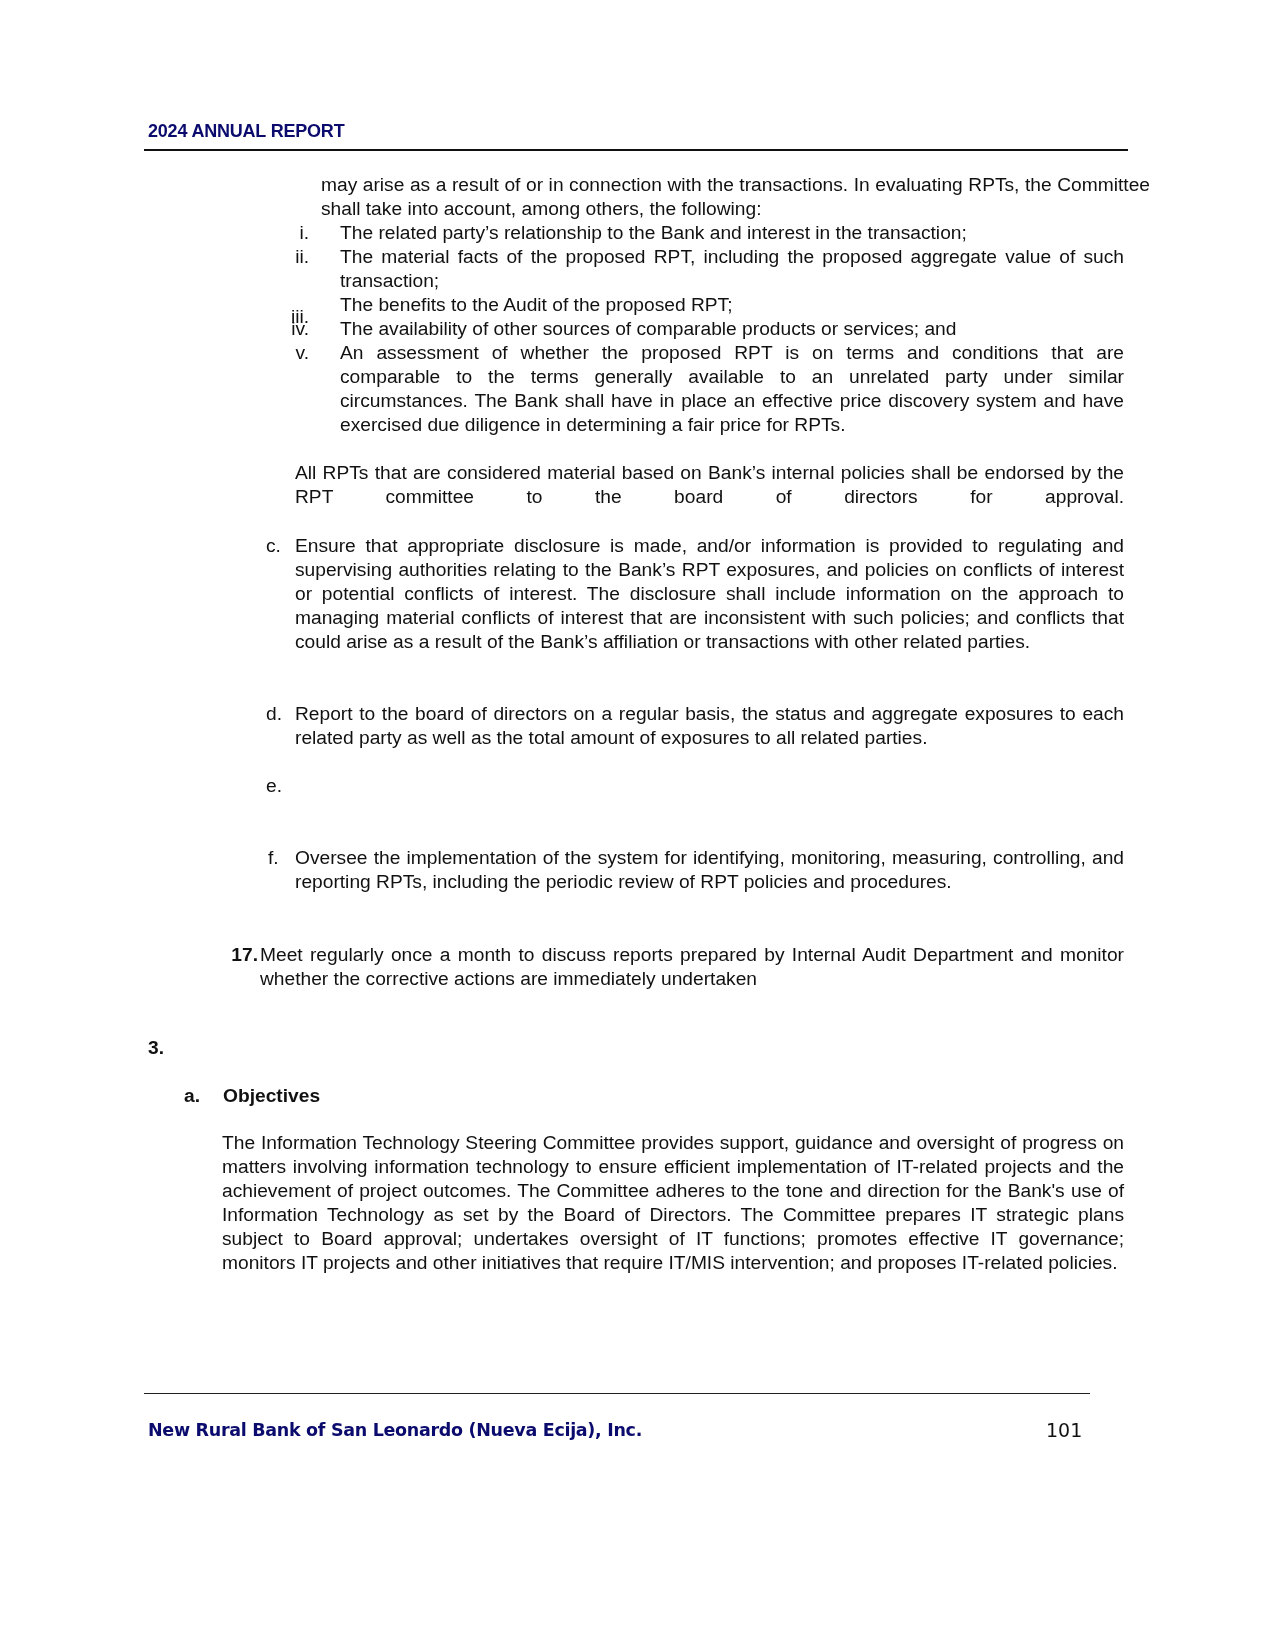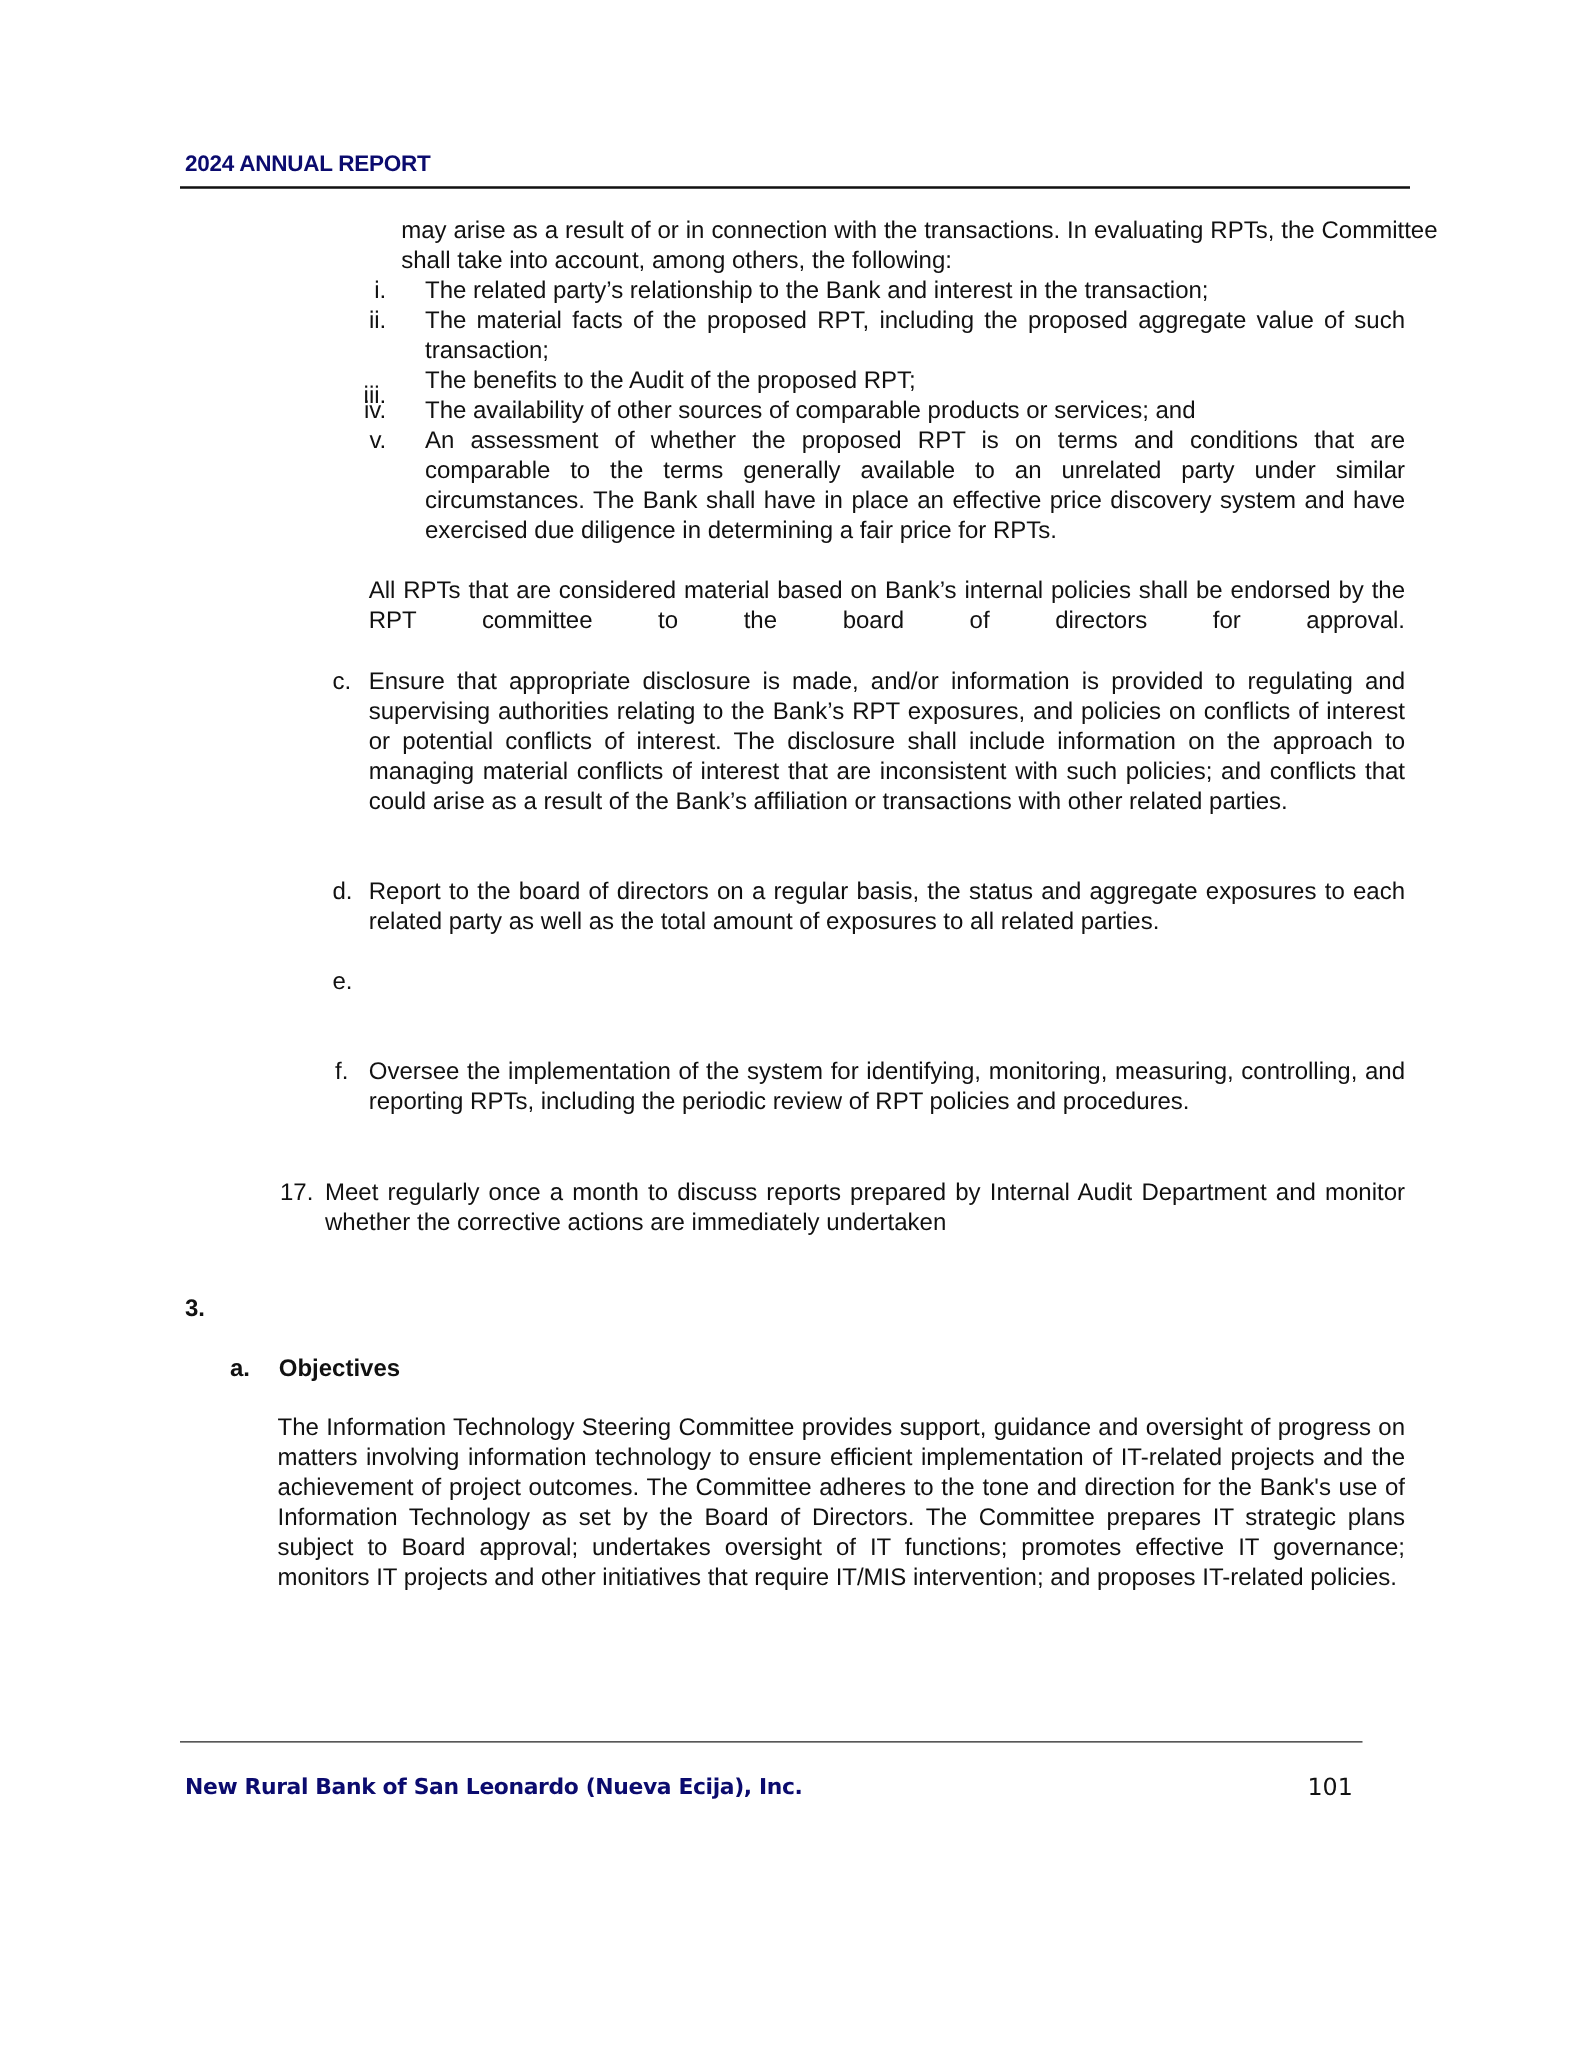--- a/index.html
+++ b/index.html
@@ -49,21 +49,21 @@
   <div class="blk txt just" style="left:295px; top:534px; width:829px;">Ensure that appropriate disclosure is made, and/or information is provided to regulating and supervising authorities relating to the Bank’s RPT exposures, and policies on conflicts of interest or potential conflicts of interest. The disclosure shall include information on the approach to managing material conflicts of interest that are inconsistent with such policies; and conflicts that could arise as a result of the Bank’s affiliation or transactions with other related parties.</div>
 
   <div class="num txt" style="left:250px; top:702px; width:34px; text-align:left; padding-left:16px;">d.</div>
   <div class="blk txt just" style="left:295px; top:702px; width:829px;">Report to the board of directors on a regular basis, the status and aggregate exposures to each related party as well as the total amount of exposures to all related parties.</div>
 
   <div class="num txt" style="left:250px; top:774px; width:34px; text-align:left; padding-left:16px;">e.</div>
 
   <div class="num txt" style="left:250px; top:846px; width:34px; text-align:left; padding-left:18px;">f.</div>
   <div class="blk txt just" style="left:295px; top:846px; width:829px;">Oversee the implementation of the system for identifying, monitoring, measuring, controlling, and reporting RPTs, including the periodic review of RPT policies and procedures.</div>
 
-  <div class="num txt" style="left:224px; top:943px; width:34px; text-align:left;">17.</div>
+  <div class="num txt" style="left:224px; top:943px; width:34px; text-align:right;font-weight:bold;">17.</div>
   <div class="blk txt just" style="left:260px; top:943px; width:864px;">Meet regularly once a month to discuss reports prepared by Internal Audit Department and monitor whether the corrective actions are immediately undertaken</div>
 
   <div class="num txt bold" style="left:148px; top:1036px; width:30px; text-align:left;">3.</div>
 
   <div class="num txt bold" style="left:184px; top:1084px; width:30px; text-align:left;">a.</div>
   <div class="blk txt bold" style="left:223px; top:1084px; width:400px;">Objectives</div>
 
   <div class="blk txt just" style="left:222px; top:1131px; width:902px;">The Information Technology Steering Committee provides support, guidance and oversight of progress on matters involving information technology to ensure efficient implementation of IT-related projects and the achievement of project outcomes. The Committee adheres to the tone and direction for the Bank's use of Information Technology as set by the Board of Directors. The Committee prepares IT strategic plans subject to Board approval; undertakes oversight of IT functions; promotes effective IT governance; monitors IT projects and other initiatives that require IT/MIS intervention; and proposes IT-related policies.</div>
 
   <div class="ftr-rule"></div>

